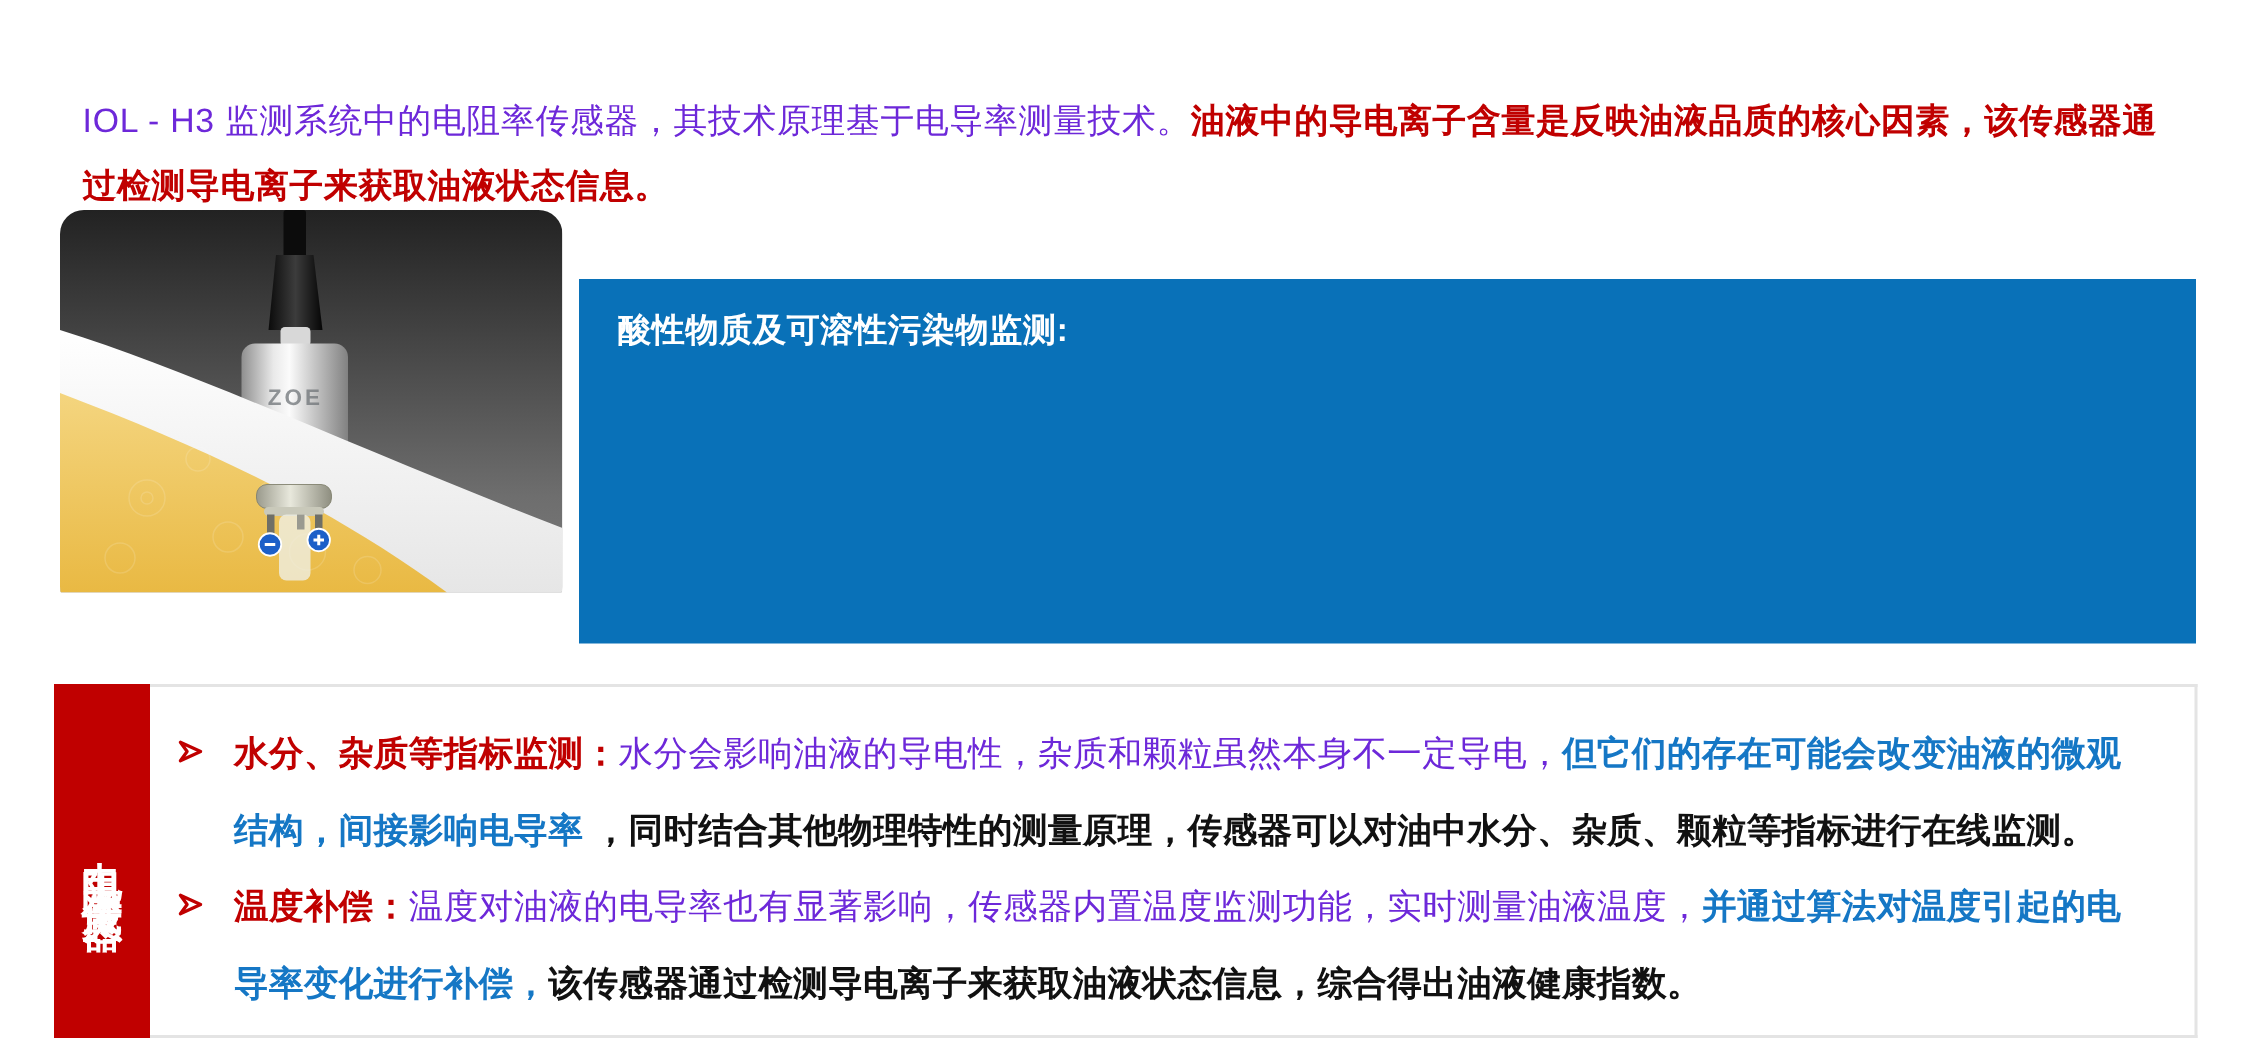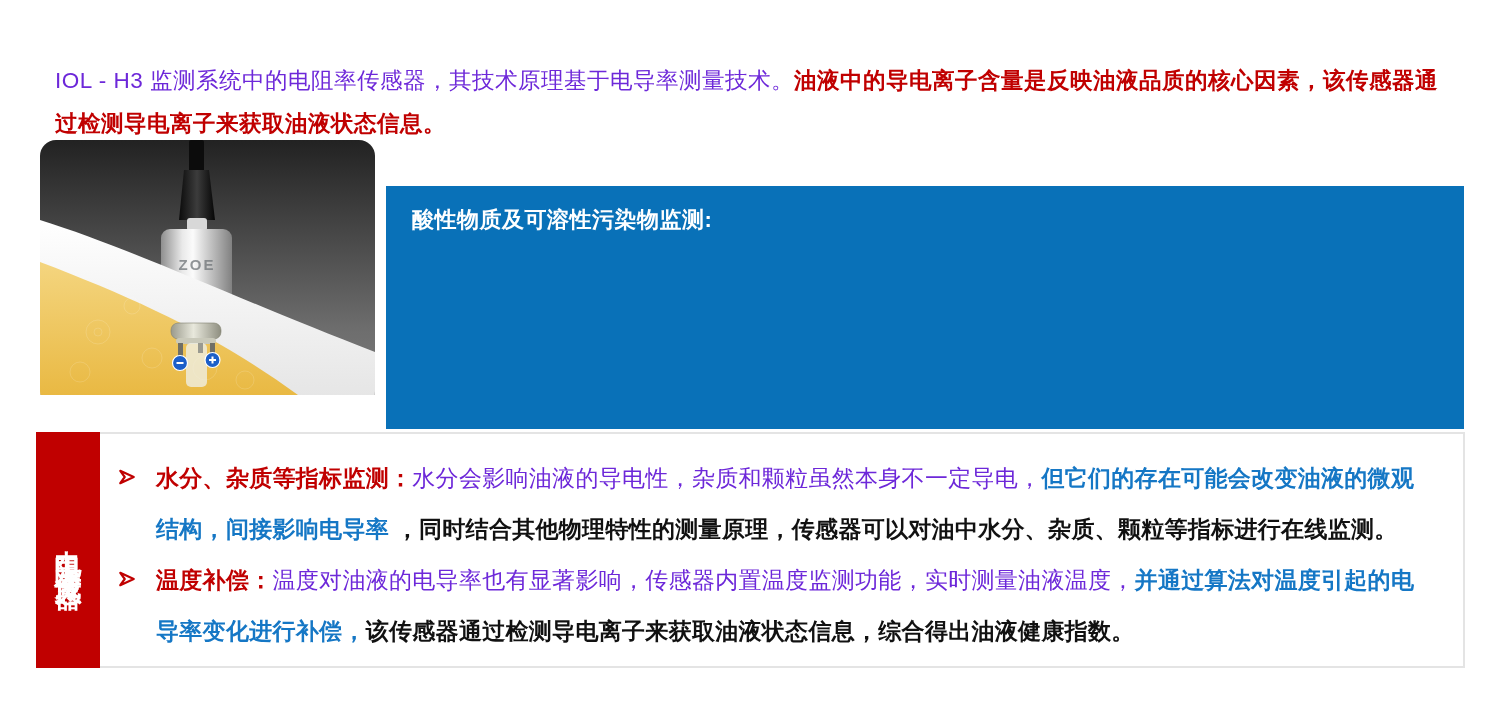--- a/index.html
+++ b/index.html
@@ -38,21 +38,21 @@
   }
   .b-item{
     position:relative;padding-left:36px;font-size:21.5px;line-height:43px;
     letter-spacing:.4px;margin:0;
   }
   .b-item .arrow{
     position:absolute;left:2px;top:12px;width:17px;height:15px;color:#ffffff;
   }
   
   .bottom-panel{
-    position:absolute;left:36px;top:432px;width:1429px;height:236px;
+    position:absolute;left:36px;top:456px;width:1429px;height:236px;
     display:flex;box-sizing:border-box;
   }
   .side-bar{
     width:64px;flex:0 0 64px;background:#C00000;color:#ffffff;
     display:flex;align-items:center;justify-content:center;
   }
   .side-label{
     writing-mode:vertical-lr;text-orientation:upright;
     font-size:27px;font-weight:700;letter-spacing:7px;line-height:64px;
   }

